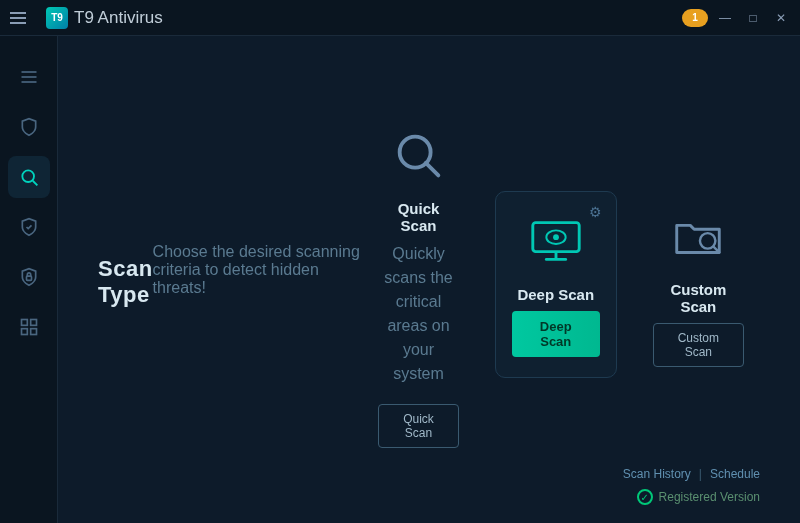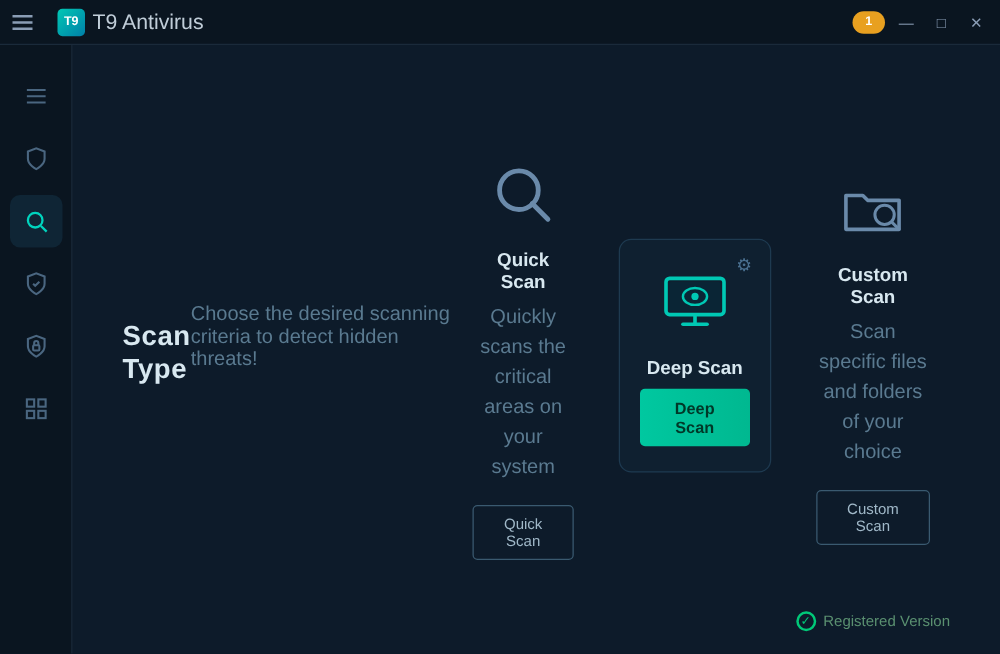--- a/index.html
+++ b/index.html
@@ -387,27 +387,31 @@
         <div class="card-icon">
           <svg viewBox="0 0 60 60" fill="none">
 
             <path d="M8 18 L8 46 L52 46 L52 22 L26 22 L22 18 Z" stroke="#6a8aaa" stroke-width="3" fill="none" stroke-linejoin="round"></path>
 
             <circle cx="40" cy="34" r="8" stroke="#6a8aaa" stroke-width="2.5" fill="none"></circle>
             <line x1="46" y1="40" x2="52" y2="46" stroke="#6a8aaa" stroke-width="2.5" stroke-linecap="round"></line>
           </svg>
         </div>
         <div class="card-title">Custom Scan</div>
-        <div class="card-desc">Scan specific files and folders of your choice</div>
         <button class="card-btn">Custom Scan</button>
       </div>
 
     </div>
 
     <div class="footer">
+      <div class="footer-links">
+        <span class="footer-link">Scan History</span>
+        <span class="footer-divider">|</span>
+        <span class="footer-link">Schedule</span>
+      </div>
       <div class="registered-badge">
         <div class="reg-icon">✓</div>
         <span>Registered Version</span>
       </div>
     </div>
 
   </div>
 </div>
 
 </body></html>

